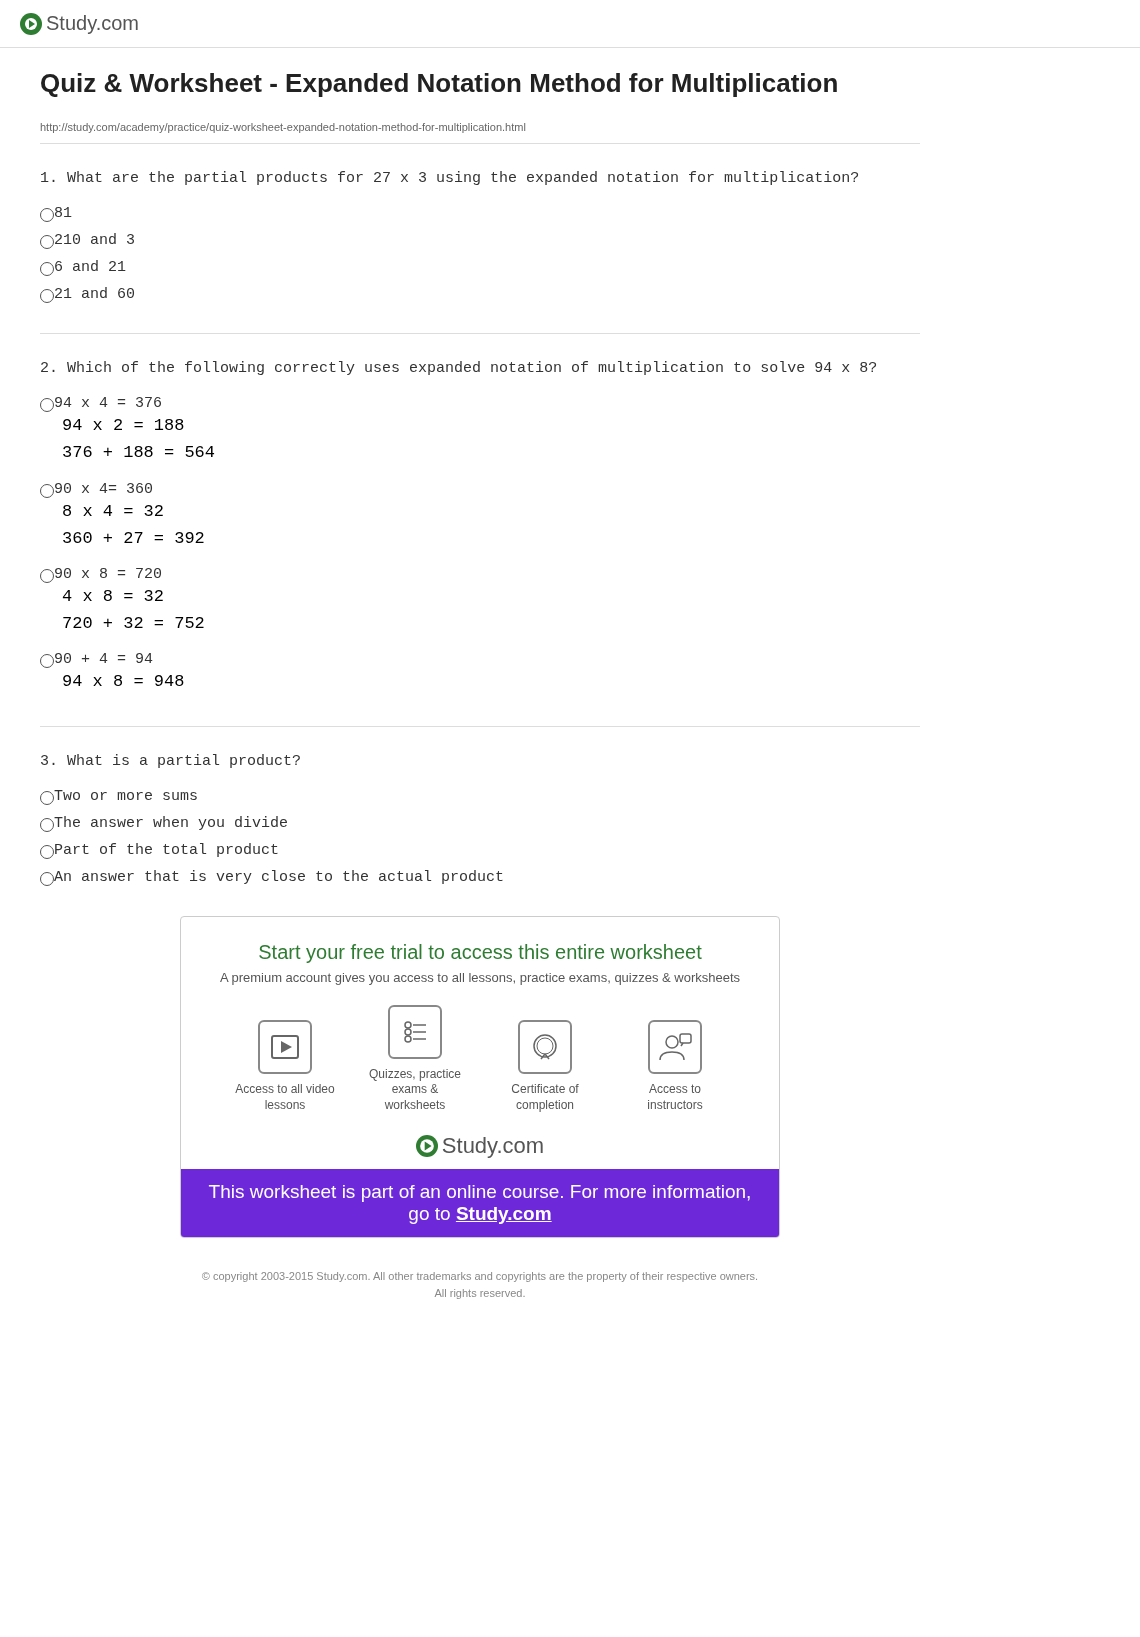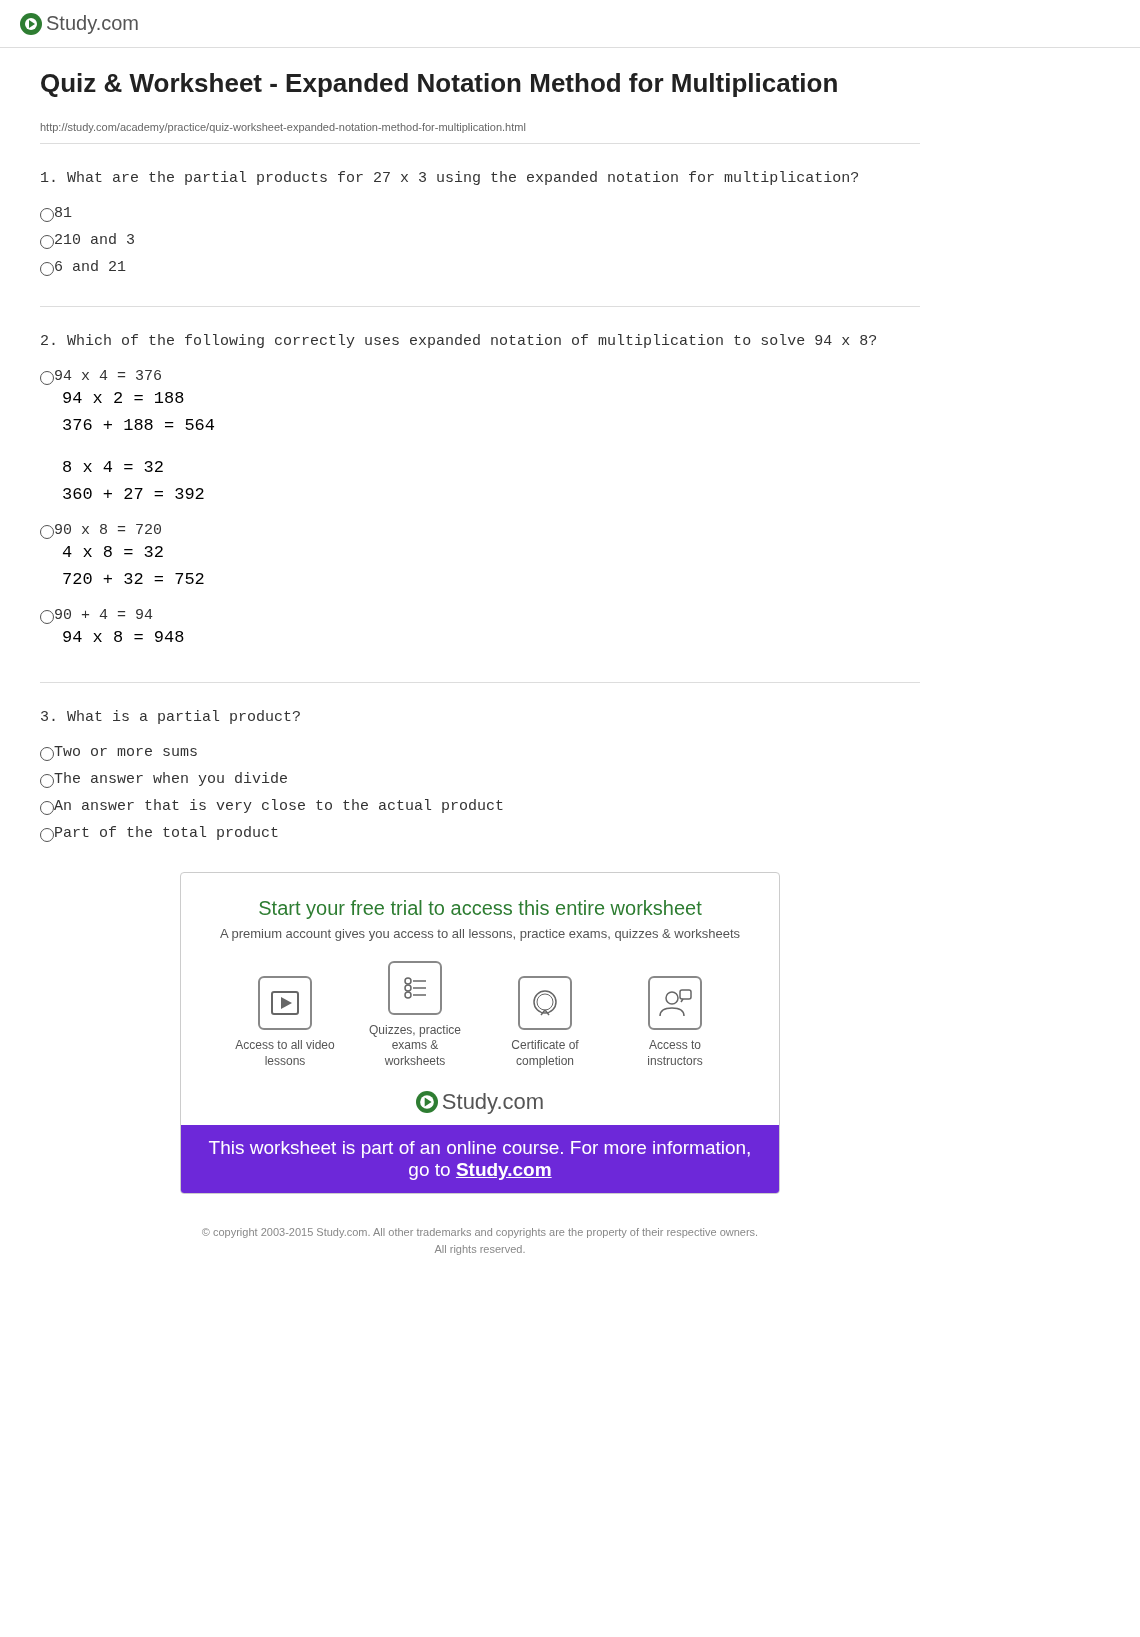--- a/index.html
+++ b/index.html
@@ -274,20 +274,24 @@
       <span class="answer-text">81</span>
     </div>
     <div class="answer-option">
       <span class="radio"></span>
       <span class="answer-text">210 and 3</span>
     </div>
     <div class="answer-option">
       <span class="radio"></span>
       <span class="answer-text">6 and 21</span>
     </div>
+    <div class="answer-option">
+      <span class="radio"></span>
+      <span class="answer-text">21 and 60</span>
+    </div>
   </div>
 
   <hr class="divider">
 
   <div class="question-block">
     <div class="question-text">
       2. <span>Which of the following correctly uses expanded notation of multiplication to solve 94 x 8?</span>
     </div>
 
     <div class="multi-line-answer">
@@ -295,20 +299,24 @@
         <span class="radio"></span>
         <span class="answer-text">94 x 4 = 376</span>
       </div>
       <div class="sub-lines">
         <div class="sub-line">94 x 2 = 188</div>
         <div class="sub-line">376 + 188 = 564</div>
       </div>
     </div>
 
     <div class="multi-line-answer">
+      <div class="answer-option">
+        <span class="radio"></span>
+        <span class="answer-text">90 x 4= 360</span>
+      </div>
       <div class="sub-lines">
         <div class="sub-line">8 x 4 = 32</div>
         <div class="sub-line">360 + 27 = 392</div>
       </div>
     </div>
 
     <div class="multi-line-answer">
       <div class="answer-option">
         <span class="radio"></span>
         <span class="answer-text">90 x 8 = 720</span>
@@ -339,25 +347,25 @@
     <div class="answer-option">
       <span class="radio"></span>
       <span class="answer-text">Two or more sums</span>
     </div>
     <div class="answer-option">
       <span class="radio"></span>
       <span class="answer-text">The answer when you divide</span>
     </div>
     <div class="answer-option">
       <span class="radio"></span>
+      <span class="answer-text">Part of the total product</span>
+    </div>
+    <div class="answer-option">
+      <span class="radio"></span>
       <span class="answer-text">An answer that is very close to the actual product</span>
-    </div>
-    <div class="answer-option">
-      <span class="radio"></span>
-      <span class="answer-text">Part of the total product</span>
     </div>
   </div>
 
   <div class="cta-box">
     <div class="cta-title">Start your free trial to access this entire worksheet</div>
     <div class="cta-subtitle">A premium account gives you access to all lessons, practice exams, quizzes &amp; worksheets</div>
 
     <div class="cta-features">
 
       <div class="cta-feature">

